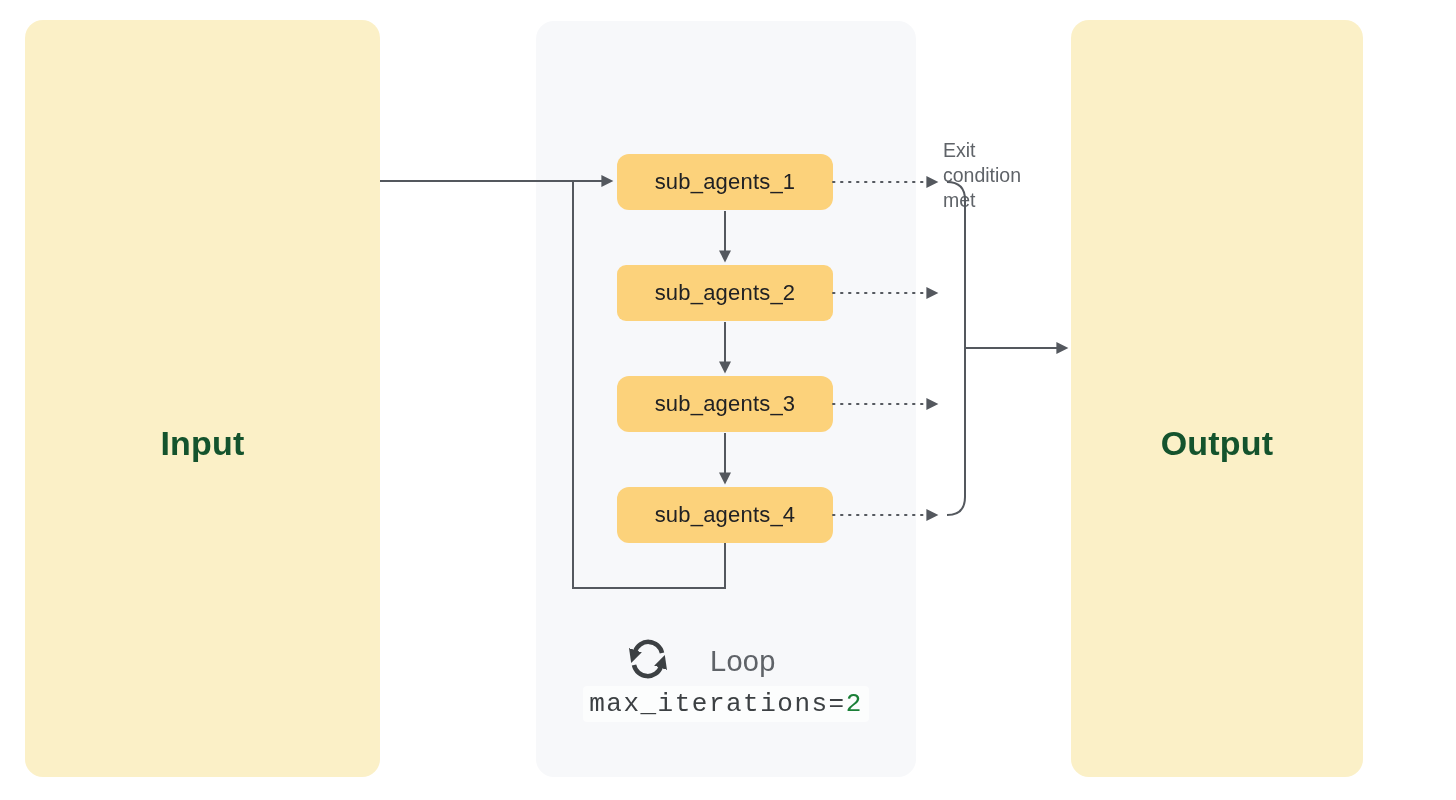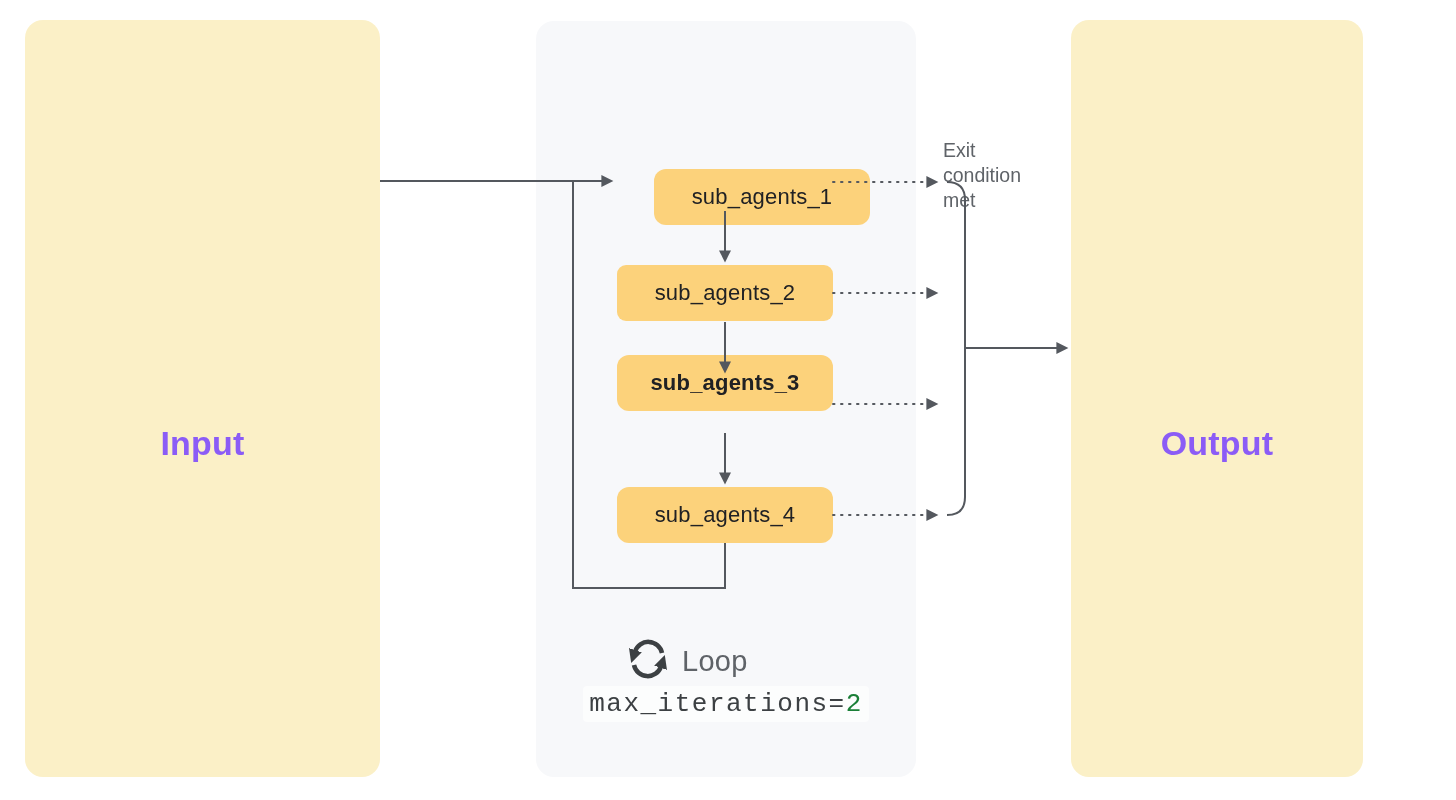--- a/index.html
+++ b/index.html
@@ -8,37 +8,37 @@
     font-family:"Liberation Sans",sans-serif;color:#202124;
   }
   .panel{position:absolute;border-radius:18px;}
   .panel-yellow{background:#FBF0C7;}
   .panel-gray{background:#F7F8FA;}
   #input-panel{left:25px;top:20px;width:355px;height:757px;}
   #agent-panel{left:536px;top:21px;width:380px;height:756px;}
   #output-panel{left:1071px;top:20px;width:292px;height:757px;}
   .io-label{
     position:absolute;left:0;right:0;top:404px;text-align:center;
-    font-size:34px;font-weight:600;letter-spacing:.2px;color:#8b5cf6;
+    font-size:34px;font-weight:600;letter-spacing:.2px;color:#14532d;
   }
   .agent-header{
     position:absolute;left:56px;top:60px;display:flex;align-items:center;gap:22px;
   }
   .agent-title{font-size:33px;font-weight:600;color:#202124;letter-spacing:.2px;}
   .sub-agent{
     position:absolute;left:81px;width:216px;height:56px;border-radius:12px;
     background:#FCD27B;display:flex;align-items:center;justify-content:center;
     font-size:22px;color:#202124;letter-spacing:.2px;
   }
-  #sub-agent-1{top:148px;margin-left:37px;}
+  #sub-agent-1{top:133px;}
   #sub-agent-2{top:244px;border-radius:9px;}
-  #sub-agent-3{top:334px;font-weight:bold;}
+  #sub-agent-3{top:355px;}
   #sub-agent-4{top:466px;}
   .agent-footer{
-    position:absolute;left:90px;top:616px;display:flex;align-items:center;gap:12px;
+    position:absolute;left:90px;top:616px;display:flex;align-items:center;gap:40px;
   }
   .loop-label{font-size:29px;color:#5F6368;letter-spacing:.3px;}
   .code-line{
     position:absolute;left:0;right:0;top:668px;text-align:center;
     font-family:"Liberation Mono",monospace;font-size:26px;letter-spacing:1.5px;
     color:#3C4043;
   }
   .code-line .bg{background:rgba(255,255,255,.65);padding:3px 6px;border-radius:4px;}
   .code-green{color:#1A7F37;}
   #exit-label{

